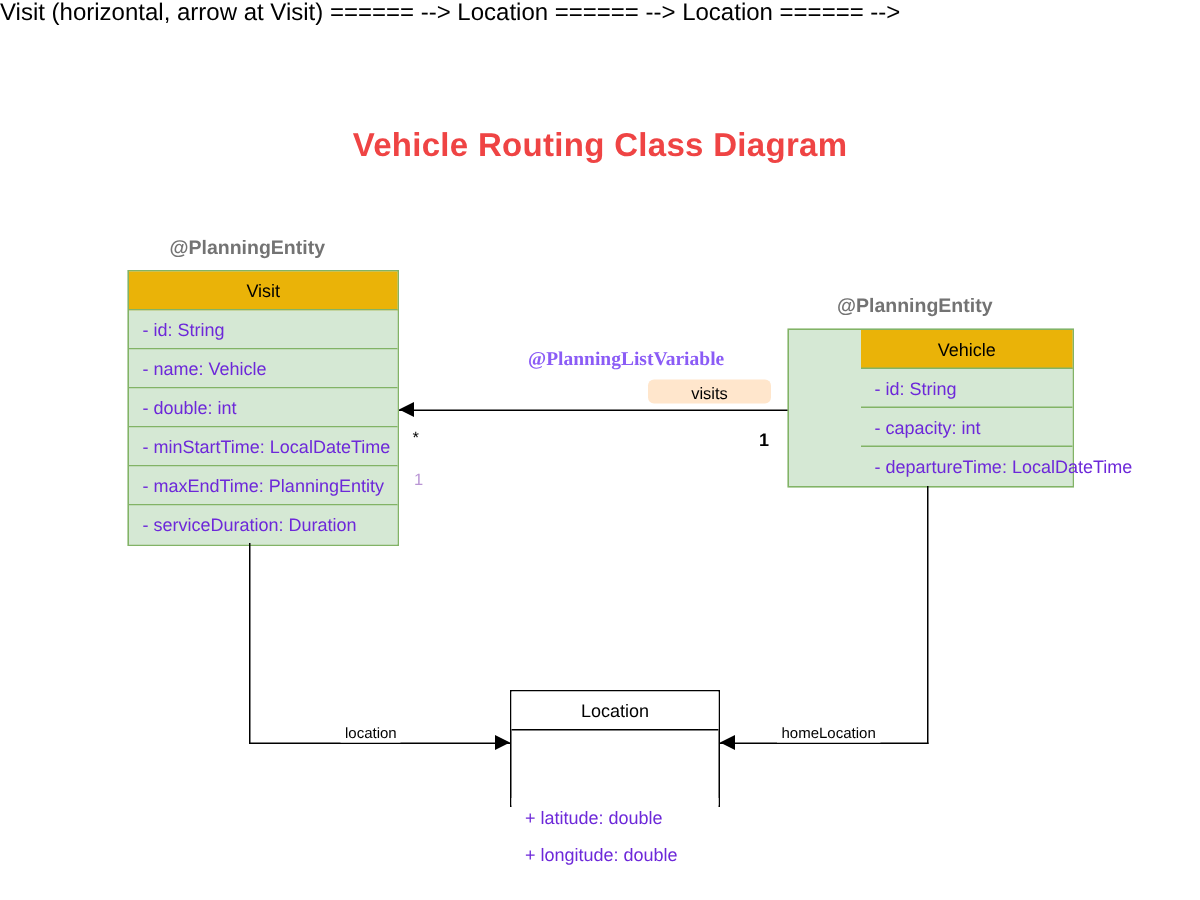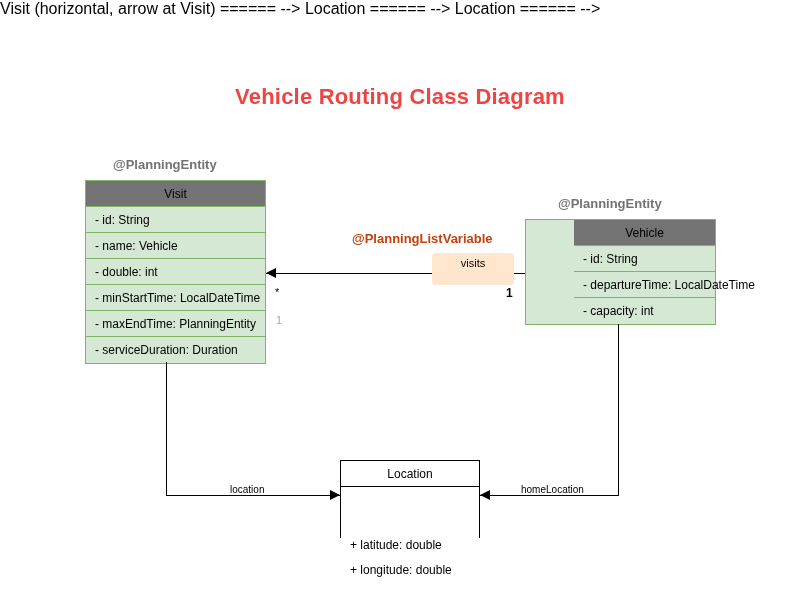--- a/index.html
+++ b/index.html
@@ -34,54 +34,54 @@
   }
 
   
   .stereotype {
     position: absolute;
     font-size: 13px;
     font-weight: bold;
     white-space: nowrap;
   }
   .stereotype.green  { color: #737373; text-align: center; }
-  .stereotype.orange { color: #c2410c; }
+  .stereotype.orange { color: #8b5cf6; font-family: Liberation Serif, serif; }
 
   
   .uml-class {
     position: absolute;
     box-sizing: border-box;
     border: 1px solid #82b366;
     background: #d5e8d4;
   }
   .uml-class.plain {
     border: 1px solid #000000;
     background: #ffffff;
   }
   .uml-class .class-name {
     box-sizing: border-box;
     height: 26px;
     line-height: 26px;
     text-align: center;
     font-size: 12px;
     color: #000000;
     border-bottom: 1px solid #82b366;
-    background: #737373;
+    background: #eab308;
   }
   .uml-class.plain .class-name {
     border-bottom: 1px solid #000000;
     background: #ffffff;
   }
   .uml-class .attr {
     box-sizing: border-box;
     height: 26px;
     line-height: 26px;
     padding-left: 9px;
     font-size: 12px;
-    color: #000000;
+    color: #6d28d9;
     border-bottom: 1px solid #82b366;
     background: #d5e8d4;
     white-space: nowrap;
   }
   .uml-class .attr:last-child { border-bottom: none; }
   .uml-class.plain .attr {
     border-bottom: none;
     background: #ffffff;
     height: 26px;
     line-height: 26px;
@@ -163,38 +163,38 @@
     <div class="attr">- maxEndTime: PlanningEntity</div>
     <div class="attr">- serviceDuration: Duration</div>
   </div>
 
   
   <div class="stereotype green" style="left:558px; top:196px;">@PlanningEntity</div>
 
   <div class="uml-class" style="left:525px; top:219px; width:191px;padding-left:48px;">
     <div class="class-name">Vehicle</div>
     <div class="attr">- id: String</div>
+    <div class="attr">- capacity: int</div>
     <div class="attr">- departureTime: LocalDateTime</div>
-    <div class="attr">- capacity: int</div>
   </div>
 
   
   <div class="uml-class plain" style="left:340px; top:460px; width:140px; height:78px;">
     <div class="class-name">Location</div>
     <div class="attr" style="height:26px; line-height:26px;margin-top:45px;">+ latitude: double</div>
     <div class="attr" style="height:25px; line-height:25px;">+ longitude: double</div>
   </div>
 
    Visit (horizontal, arrow at Visit) ====== --&gt;
   <div class="edge-h" style="left:266px; top:273px; width:259px;"></div>
   <div class="arrow-left" style="left:266px; top:268px;"></div>
 
   <div class="stereotype orange" style="left:352px; top:231px;">@PlanningListVariable</div>
 
-  <div class="badge" style="left:432px; top:253px; width:82px; height:32px;">visits</div>
+  <div class="badge" style="left:432px; top:253px; width:82px; height:16px;">visits</div>
 
   <div class="mult" style="left:275px; top:286px;">*</div>
 
   <div class="mult bold" style="left:506px; top:286px;">1</div>
 
   <div class="mult lavender" style="left:276px; top:314px;">1</div>
 
    Location ====== --&gt;
   <div class="edge-v" style="left:166px; top:362px; height:134px;"></div>
   <div class="edge-h" style="left:166px; top:495px; width:174px;"></div>

